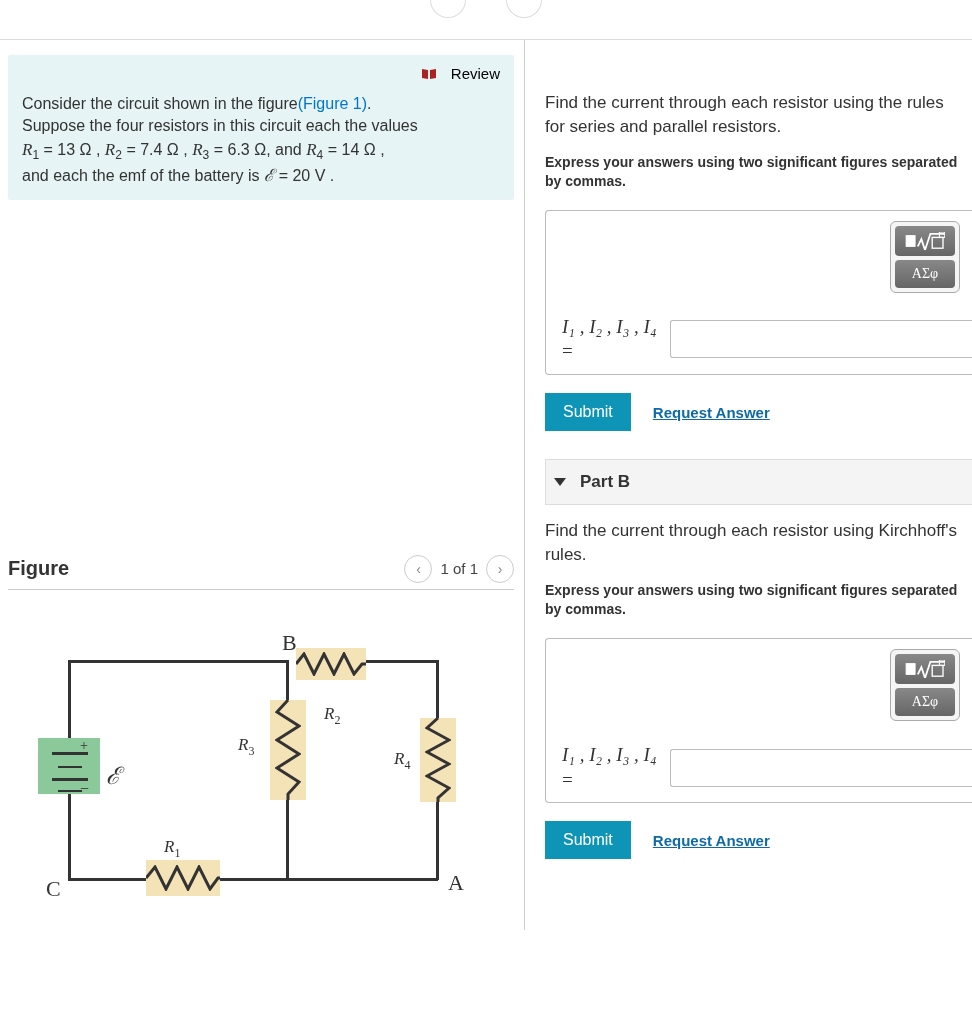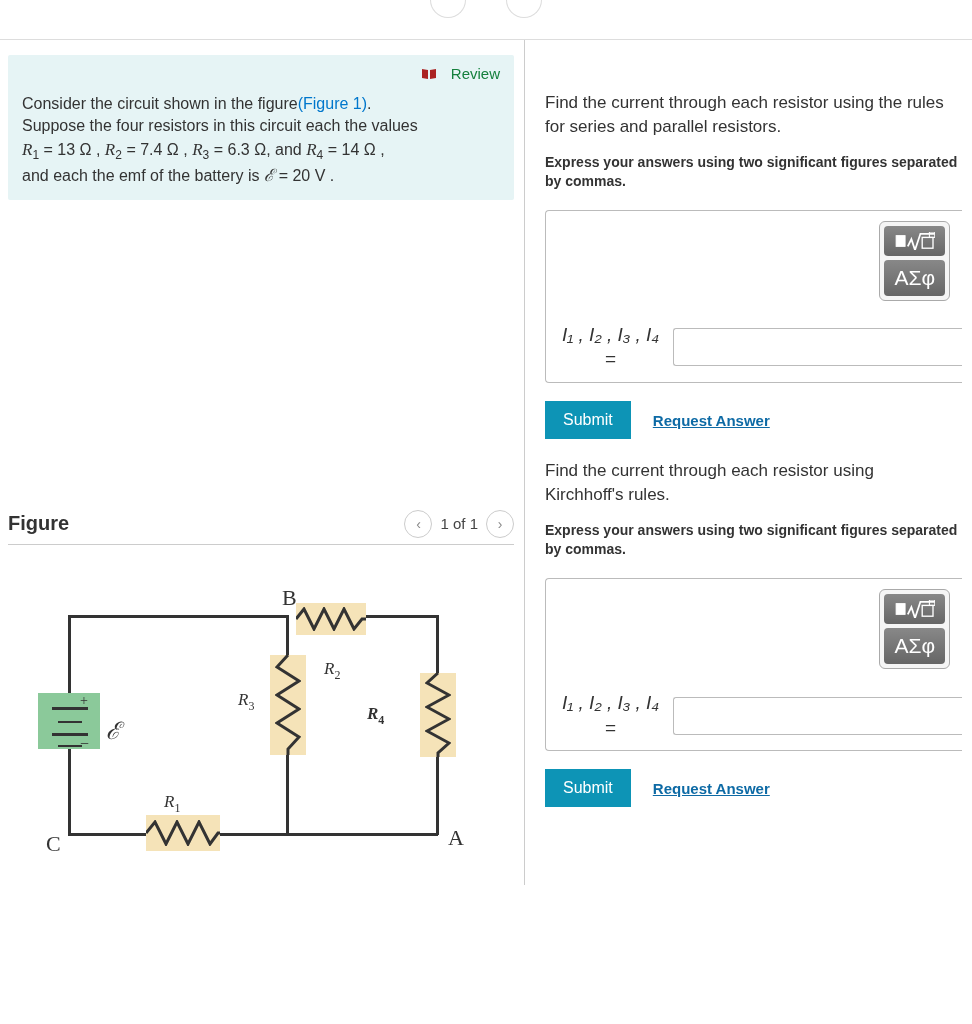--- a/index.html
+++ b/index.html
@@ -18,34 +18,34 @@
     display: flex;
     width: 100%;
   }
   .left-col {
     width: 525px;
     border-right: 1px solid #ccc;
     padding: 15px 10px 10px 8px;
   }
   .right-col {
     flex: 1;
-    padding: 15px 10px 0 20px;
+    padding: 15px 0 0 20px;
   }
   .problem-box {
     background: #e6f4f5;
     padding: 12px 14px;
     border-radius: 2px;
     position: relative;
     margin-bottom: 30px;
   }
   .review-link {
     position: absolute;
     top: 10px;
     right: 14px;
-    color: #15803d;
+    color: #000000;
     font-size: 15px;
     display: flex;
     align-items: center;
     gap: 14px;
   }
   .review-link .book-icon {
     width: 16px;
     height: 12px;
   }
   .problem-text {
@@ -56,20 +56,21 @@
   .problem-text .figlink { color: #0077cc; }
   .var-i { font-style: italic; font-family: 'Times New Roman', serif; font-size: 17px;}
   .sub { font-size: 12px; vertical-align: sub; }
   .figure-head {
     display: flex;
     align-items: center;
     justify-content: space-between;
     border-bottom: 1px solid #ccc;
     padding-bottom: 6px;
     margin-bottom: 40px;
+    margin-top: 45px;
   }
   .figure-title {
     font-weight: bold;
     font-size: 20px;
     color: #333;
   }
   .fig-nav {
     display: flex;
     align-items: center;
     gap: 8px;
@@ -157,41 +158,42 @@
     display: flex;
     flex-direction: column;
     gap: 4px;
     background: #f5f5f5;
   }
   .tool-btn {
     background: linear-gradient(#888, #666);
     color: #fff;
     border-radius: 4px;
     padding: 6px 10px;
-    font-size: 21px;
+    font-size: 14px;
+    text-align: center;
     min-width: 56px;
     cursor: pointer;
+    font-family: Liberation Serif, serif;
   }
   .tool-btn.math {
     display: flex;
     align-items: center;
     justify-content: center;
   }
   .input-row {
     display: flex;
     align-items: center;
     gap: 14px;
     margin-top: 22px;
     padding-left: 6px;
   }
   .prompt-vars {
-    font-family: Liberation Sans, sans-serif;
+    font-family: Liberation Serif, serif;
     font-size: 19px;
     line-height: 1.3;
-    text-align: center;
   }
   .answer-input {
     border: 1px solid #bbb;
     height: 38px;
     flex: 1;
     font-size: 16px;
     padding: 4px 6px;
     border-right: none;
     border-radius: 3px 0 0 3px;
   }
@@ -331,21 +333,21 @@
             <polyline class="res-zig" points="13,0 2,12 24,26 2,40 24,54 2,68 24,82 13,94 13,100"></polyline>
           </svg>
       </div>
       <div class="label" style="left:210px; top:102px;"><span class="var-i">R</span><span class="sub">3</span></div>
 
       <div class="res-box" style="left:392px; top:88px; width:36px; height:84px;">
         <svg width="26" height="84" viewBox="0 0 26 84">
             <polyline class="res-zig" points="13,0 2,10 24,22 2,34 24,46 2,58 24,70 13,80 13,84"></polyline>
           </svg>
       </div>
-      <div class="label" style="left:339px; top:116px;font-weight:bold;"><span class="var-i">R</span><span class="sub">4</span></div>
+      <div class="label" style="left:366px; top:116px;"><span class="var-i">R</span><span class="sub">4</span></div>
 
       <div class="node-label" style="left:254px; top:0px;">B</div>
       <div class="node-label" style="left:420px; top:240px;">A</div>
       <div class="node-label" style="left:18px; top:246px;">C</div>
     </div>
   </div>
 
   <div class="right-col">
     <div class="right-section">
       <div style="height:28px"></div>
@@ -374,20 +376,24 @@
           <input class="answer-input" type="text" style="">
         </div>
       </div>
 
       <div class="submit-row">
         <button class="submit-btn">Submit</button>
         <span class="req-link">Request Answer</span>
       </div>
     </div>
 
+    <div class="part-header">
+      <div class="caret-down"></div>
+      <span>Part B</span>
+    </div>
 
     <div class="right-section">
       <div class="question-text">Find the current through each resistor using Kirchhoff's rules.</div>
       <div class="instr">Express your answers using two significant figures separated by commas.</div>
 
       <div class="answer-frame">
         <div class="toolbar">
           <div class="tool-group">
             <div class="tool-btn math">
               <svg width="40" height="18" viewBox="0 0 44 20">

